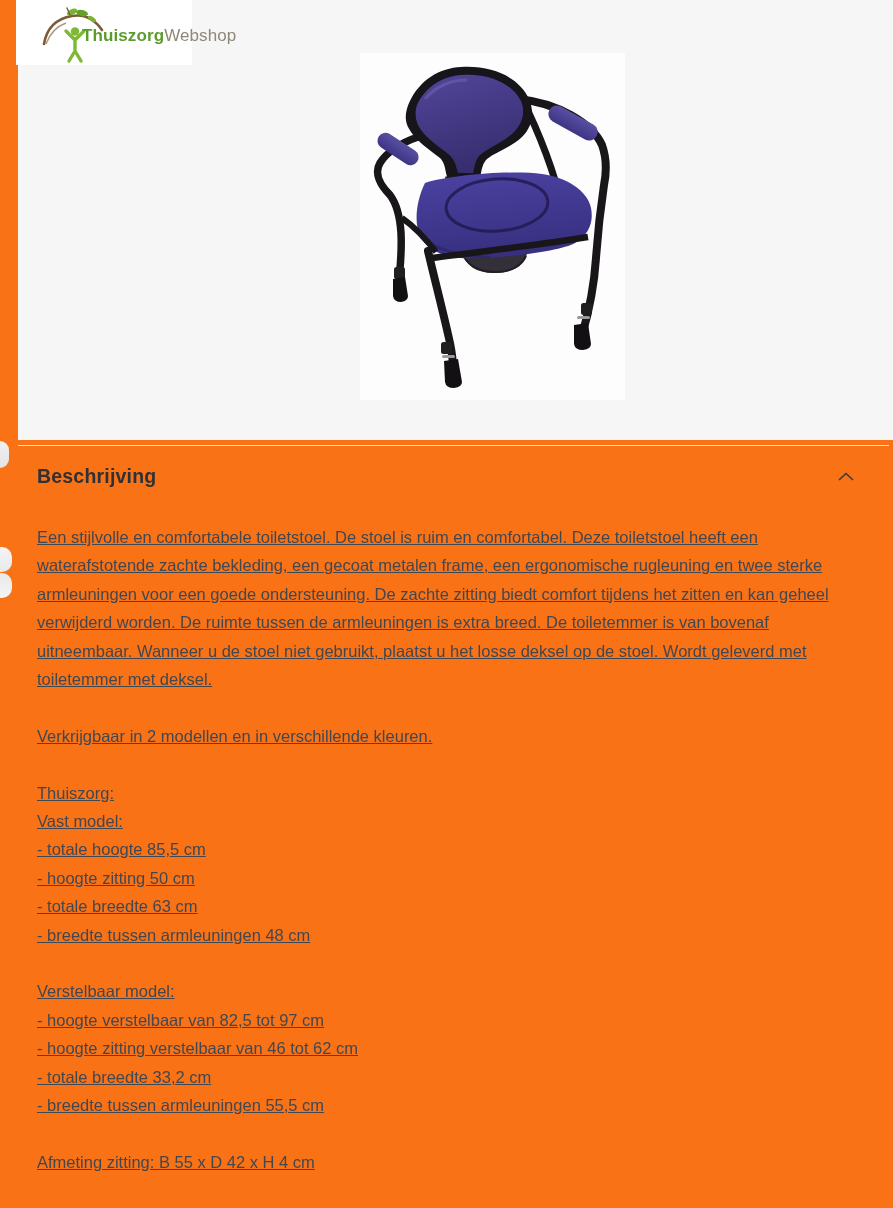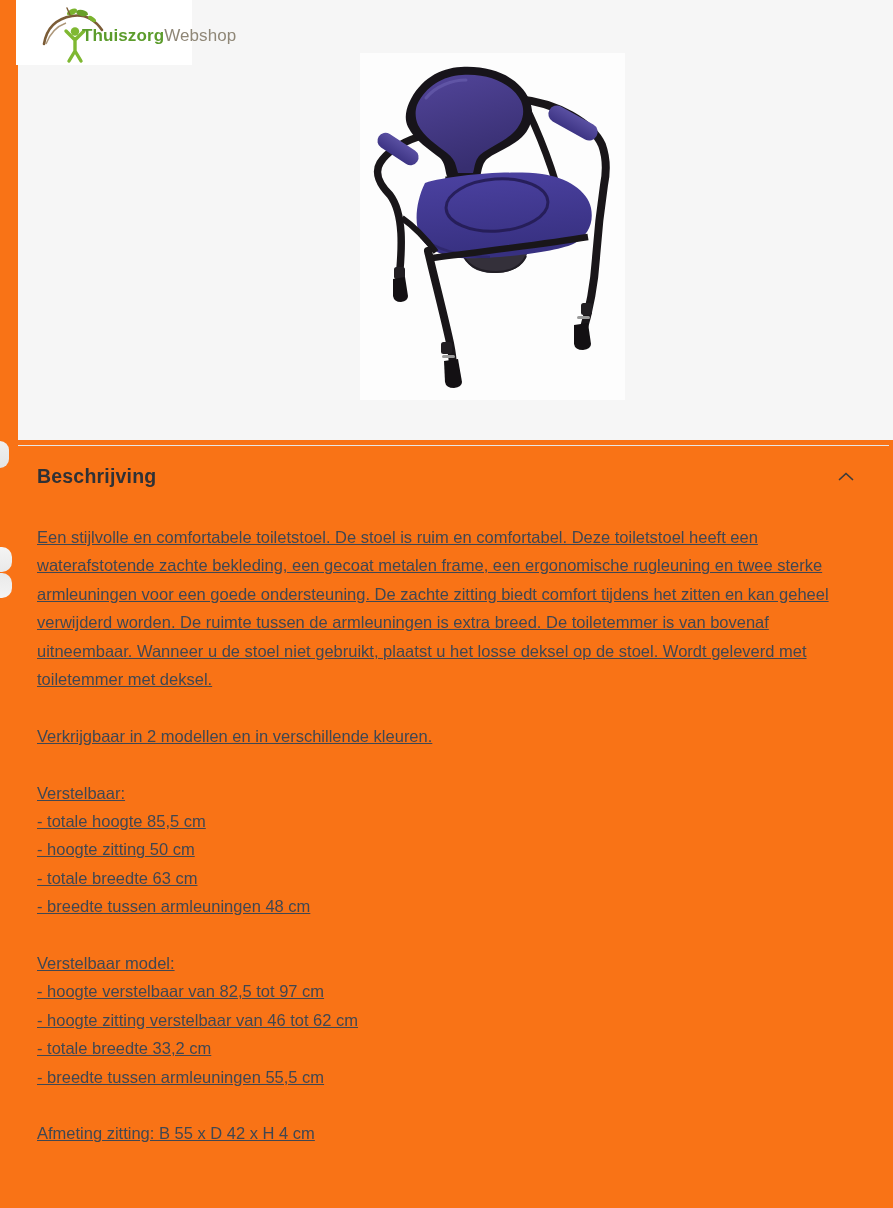--- a/index.html
+++ b/index.html
@@ -152,21 +152,22 @@
     <svg class="chevron" width="16" height="9" viewBox="0 0 16 9">
       <polyline points="1.5,7.5 8,1.5 14.5,7.5" fill="none" stroke="#3c3c3c" stroke-width="1.7" stroke-linecap="round" stroke-linejoin="round"></polyline>
     </svg>
   </div>
 
   <div class="body-text">
     <p>Een stijlvolle en comfortabele toiletstoel. De stoel is ruim en comfortabel. Deze toiletstoel heeft een waterafstotende zachte bekleding, een gecoat metalen frame, een ergonomische rugleuning en twee sterke armleuningen voor een goede ondersteuning. De zachte zitting biedt comfort tijdens het zitten en kan geheel verwijderd worden. De ruimte tussen de armleuningen is extra breed. De toiletemmer is van bovenaf uitneembaar. Wanneer u de stoel niet gebruikt, plaatst u het losse deksel op de stoel. Wordt geleverd met toiletemmer met deksel.</p>
     <div class="gap"></div>
     <p>Verkrijgbaar in 2 modellen en in verschillende kleuren.</p>
     <div class="gap"></div>
-    <div class="line">Verstelbaar:</div>
+    <div class="line">Thuiszorg:</div>
+    <div class="line">Vast model:</div>
     <div class="line">- totale hoogte 85,5 cm</div>
     <div class="line">- hoogte zitting 50 cm</div>
     <div class="line">- totale breedte 63 cm</div>
     <div class="line">- breedte tussen armleuningen 48 cm</div>
     <div class="gap"></div>
     <div class="line">Verstelbaar model:</div>
     <div class="line">- hoogte verstelbaar van 82,5 tot 97 cm</div>
     <div class="line">- hoogte zitting verstelbaar van 46 tot 62 cm</div>
     <div class="line">- totale breedte 33,2 cm</div>
     <div class="line">- breedte tussen armleuningen 55,5 cm</div>

